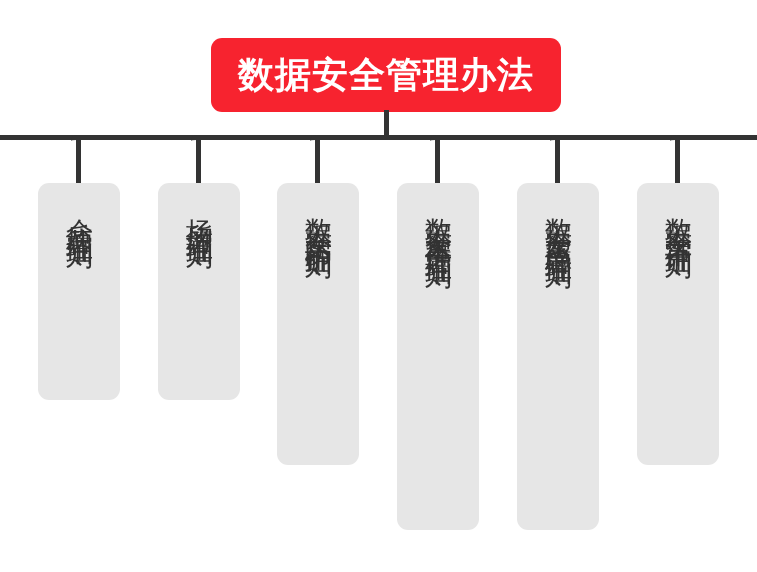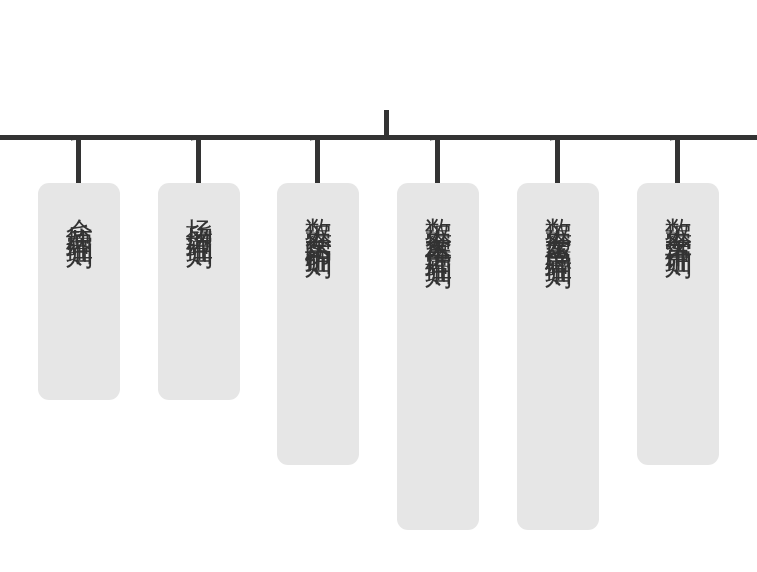--- a/index.html
+++ b/index.html
@@ -83,20 +83,23 @@
     color: #333333;
     font-weight: normal;
     white-space: nowrap;
   }
 </style>
 </head>
 <body>
 
 <div id="canvas" style="background: rgb(255, 255, 255);">
 
+  <div class="root-node" style="background: rgb(247, 35, 47);">
+    <span class="root-label" style="color: rgb(255, 255, 255);">数据安全管理办法</span>
+  </div>
 
   <div class="conn-stem" style="background: rgb(51, 51, 51);"></div>
 
   <div class="conn-bus" style="background: rgb(51, 51, 51);"></div>
 
   <div id="children-layer">
       <div class="conn-drop" style="left: 76px; background: rgb(51, 51, 51);"></div>
       <div style="position: absolute; left: 71px; top: 135px; width: 10px; height: 10px; border-top-left-radius: 6px; border-top: 5px solid rgb(51, 51, 51); border-left: 0px; box-sizing: border-box;"></div>
       <div class="child-node" style="left: 38px; height: 217px; background: rgb(230, 230, 230);">
         <span class="child-label" style="color: rgb(51, 51, 51);">介质管理细则</span>

